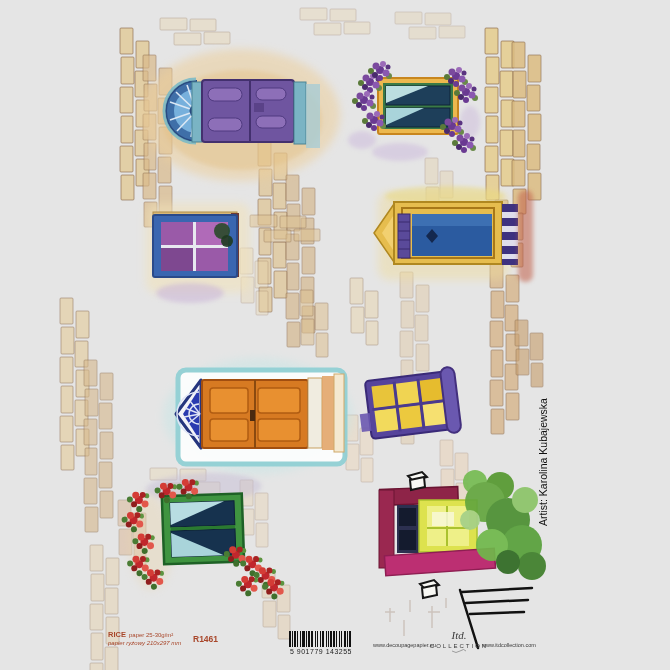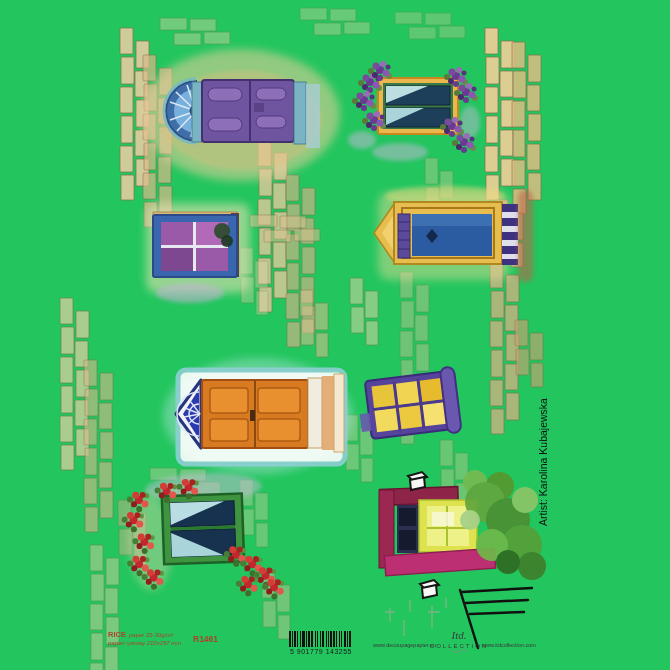--- a/index.html
+++ b/index.html
@@ -1,16 +1,16 @@
 <!DOCTYPE html>
 <html><head>
 <meta charset="utf-8">
 <style>
   html,body{margin:0;padding:0;background:#ffffff;}
-  .canvas{position:relative;width:670px;height:670px;background:#22c55e;overflow:hidden;
+  .canvas{position:relative;width:670px;height:670px;background:#e5e5e5;overflow:hidden;
           font-family:"Liberation Sans",sans-serif;}
   svg{position:absolute;left:0;top:0;}
   text{font-family:"Liberation Sans",sans-serif;}
   .script-logo{font-family:"Liberation Serif",serif;font-style:italic;}
   .spec-italic{font-style:italic;}
 </style>
 </head>
 <body>
 
 <div class="canvas">

